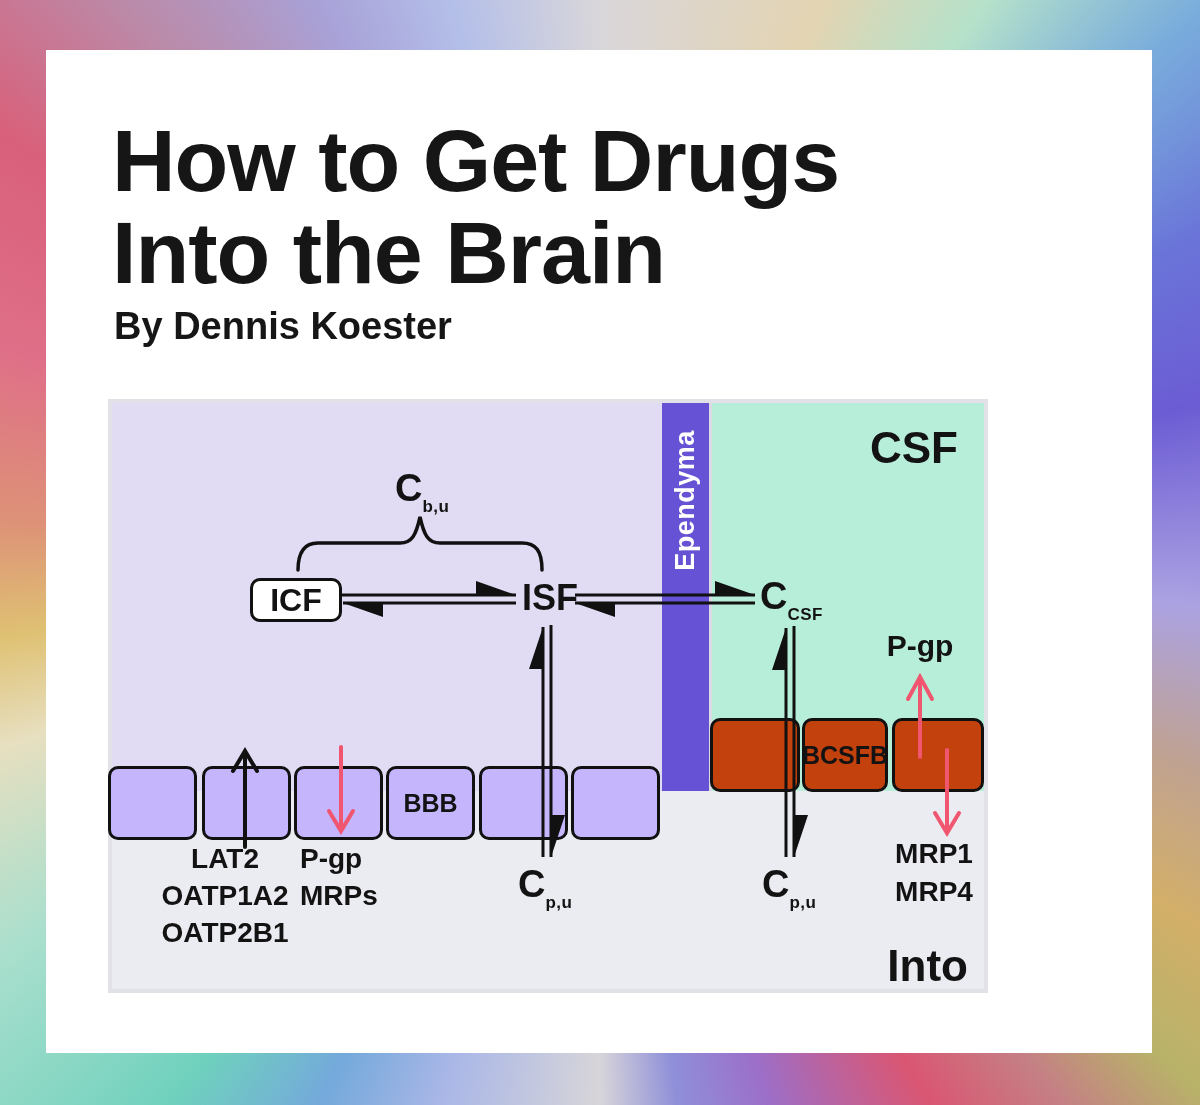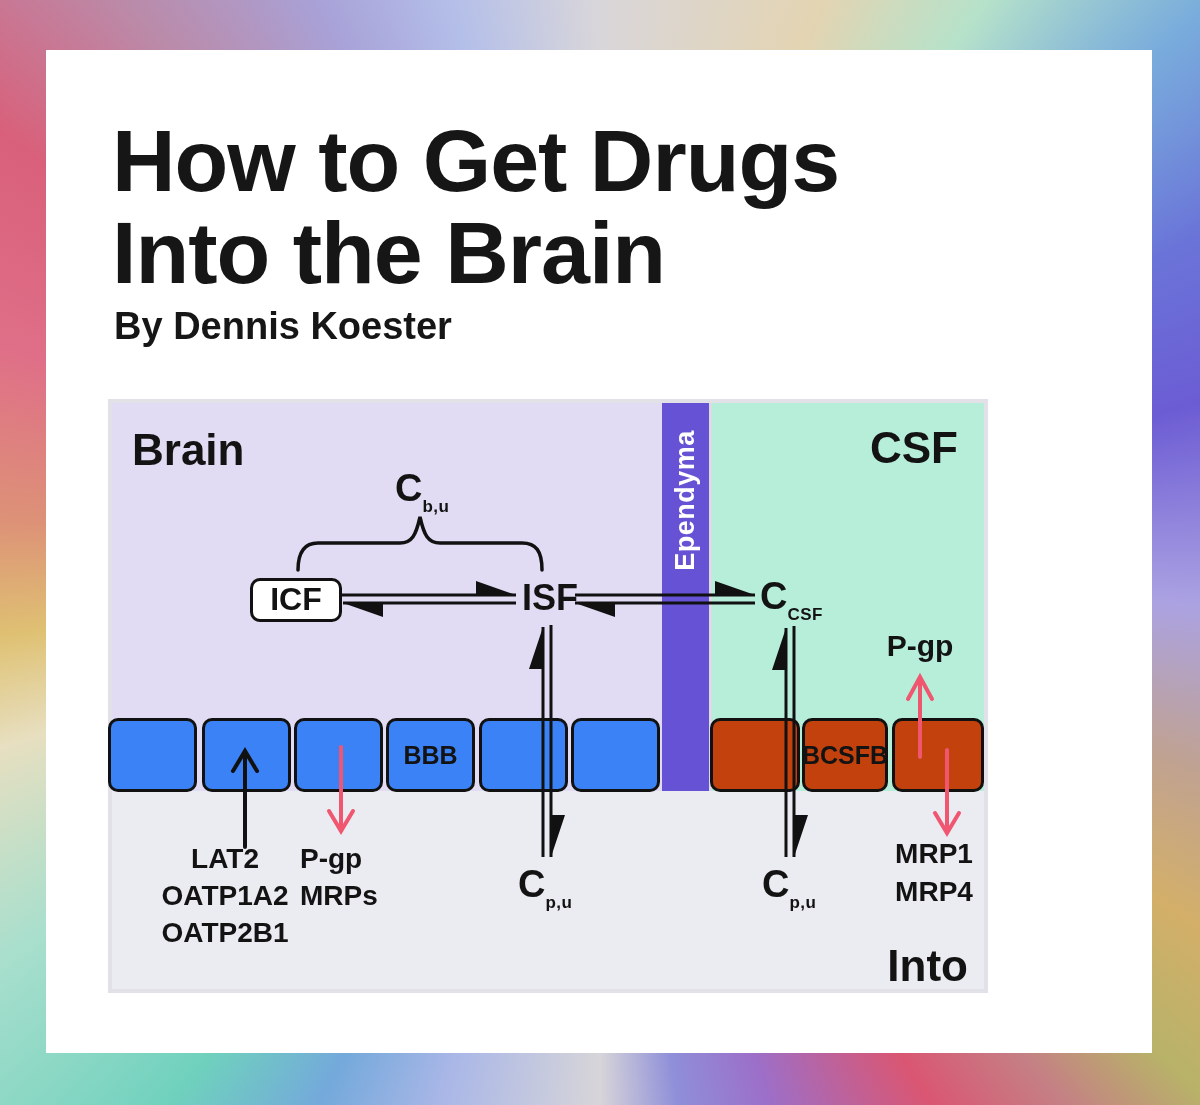--- a/index.html
+++ b/index.html
@@ -70,27 +70,27 @@
   .ependyma-wrap span{
     transform:rotate(-90deg);white-space:nowrap;
     color:#ffffff;font-size:27px;font-weight:800;letter-spacing:0.5px;
   }
   .cell{
     position:absolute;top:315px;height:74px;box-sizing:border-box;
     border:3px solid #111;border-radius:10px;z-index:2;
     display:flex;align-items:center;justify-content:center;
     font-size:25px;font-weight:800;color:#131313;
   }
-  .cell-tan{background:#3b82f6;}
+  .cell-tan{background:#c4b5fd;margin-top:48px;}
   .cell-white{background:#c2410c;}
   .arrows{position:absolute;left:0;top:0;z-index:5;pointer-events:none;}
   .node-box{
     position:absolute;left:138px;top:175px;width:92px;height:44px;
     background:#ffffff;border:3.5px solid #111;border-radius:10px;
-    box-sizing:border-box;display:flex;justify-content:center;
+    box-sizing:border-box;display:flex;align-items:center;justify-content:center;
     font-size:32px;font-weight:800;color:#131313;z-index:6;
   }
   .isf-label{
     position:absolute;left:404px;top:174px;width:68px;text-align:center;
     font-size:36px;font-weight:800;color:#131313;z-index:6;
   }
   .c-label{position:absolute;z-index:6;color:#131313;font-weight:800;white-space:nowrap;}
   .c-label .base{font-size:38px;}
   .c-label .subscript{font-size:17px;display:inline-block;transform:translateY(11px);letter-spacing:0.5px;}
   .pgp-csf{
@@ -118,21 +118,20 @@
   <div class="byline">By Dennis Koester</div>
 
   <div class="panel">
     <div class="panel-inner">
 
       <div class="region region-brain"></div>
       <div class="region region-ependyma"></div>
       <div class="region region-csf"></div>
       <div class="region region-blood"></div>
 
-      <div class="region-label" style="left:20px;top:22px;">Brain</div>
       <div class="region-label" style="left:758px;top:20px;">CSF</div>
       <div class="region-label blood-label-pos">Into</div>
       <div class="ependyma-wrap">
         <span>Ependyma</span>
       </div>
 
       <div class="cell cell-tan" style="left:-4px;width:89px;"></div>
       <div class="cell cell-tan" style="left:90px;width:89px;"></div>
       <div class="cell cell-tan" style="left:182px;width:89px;"></div>
       <div class="cell cell-tan" style="left:274px;width:89px;">

